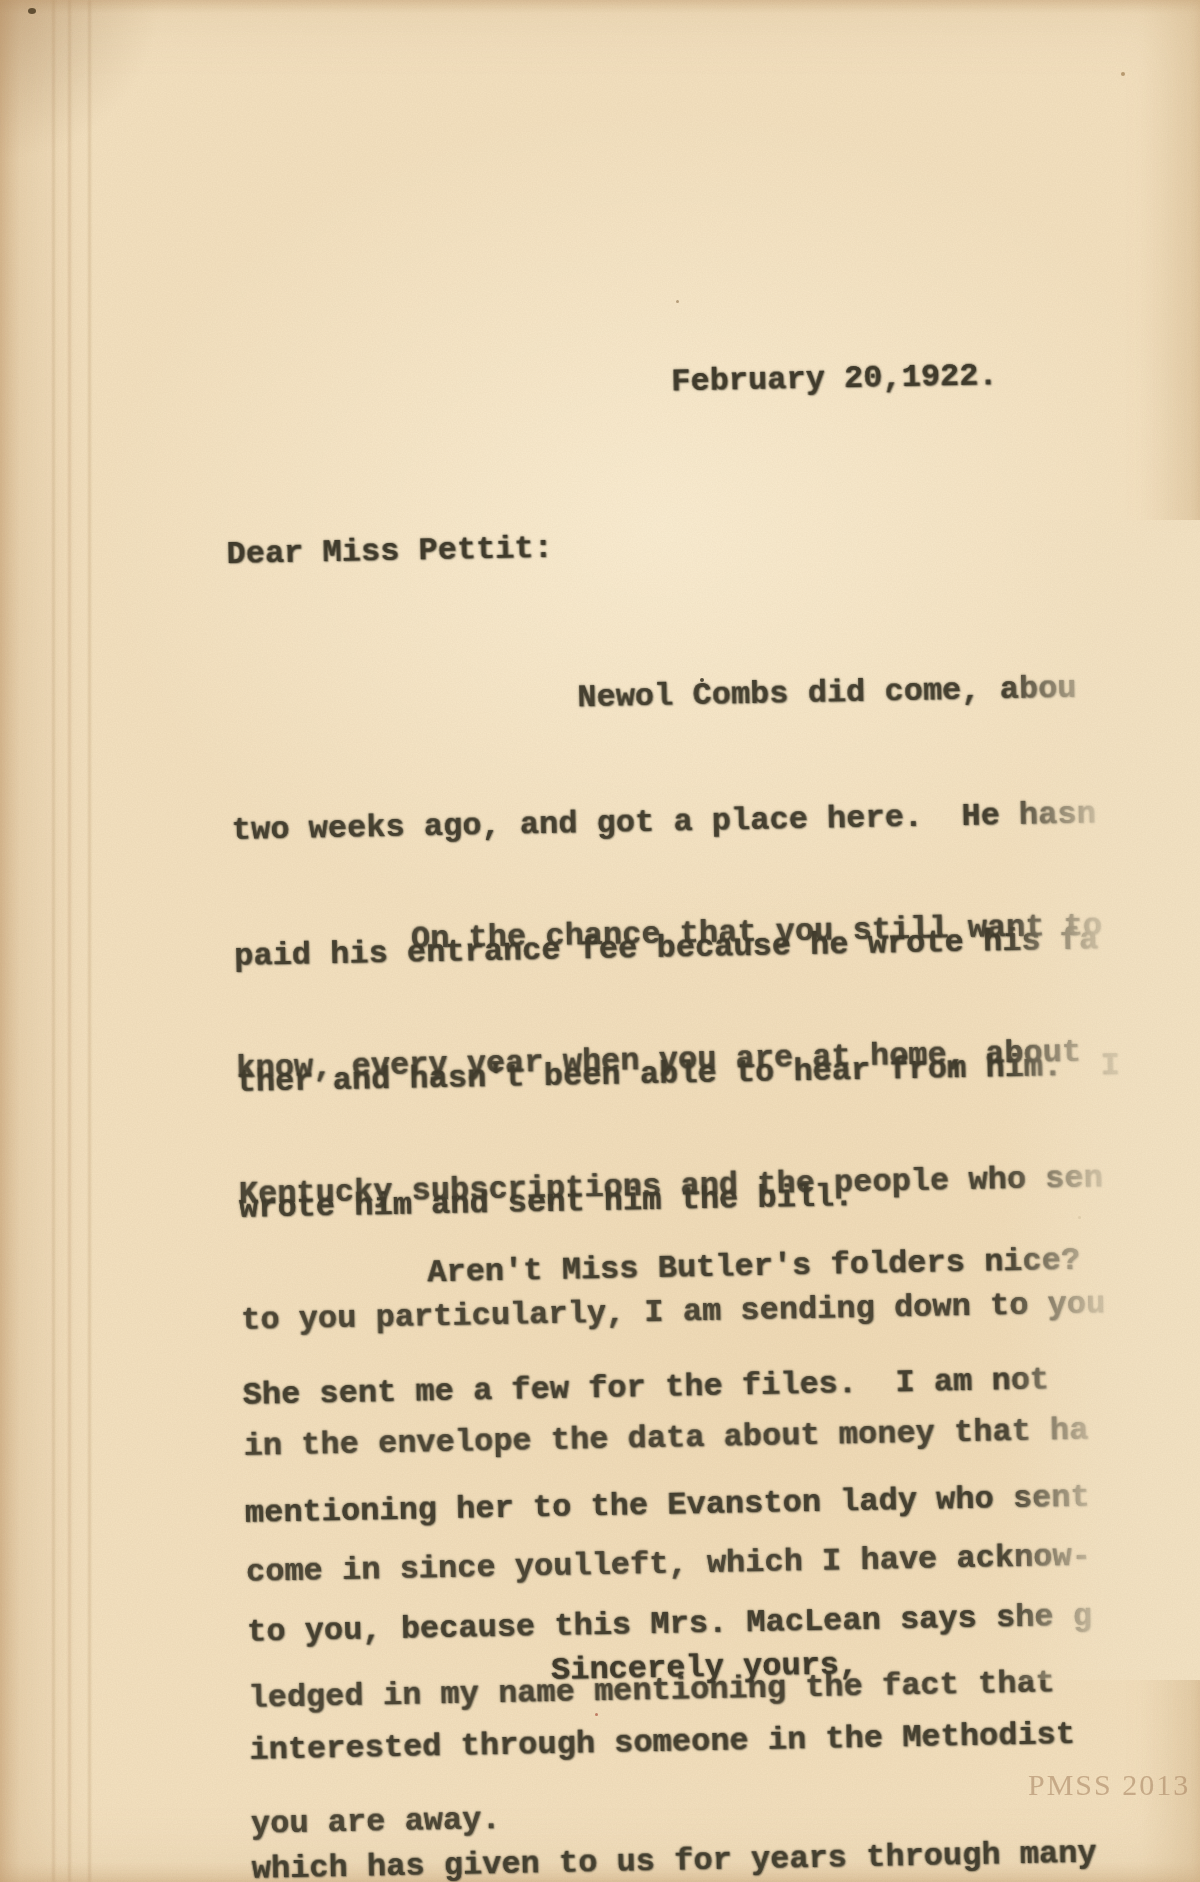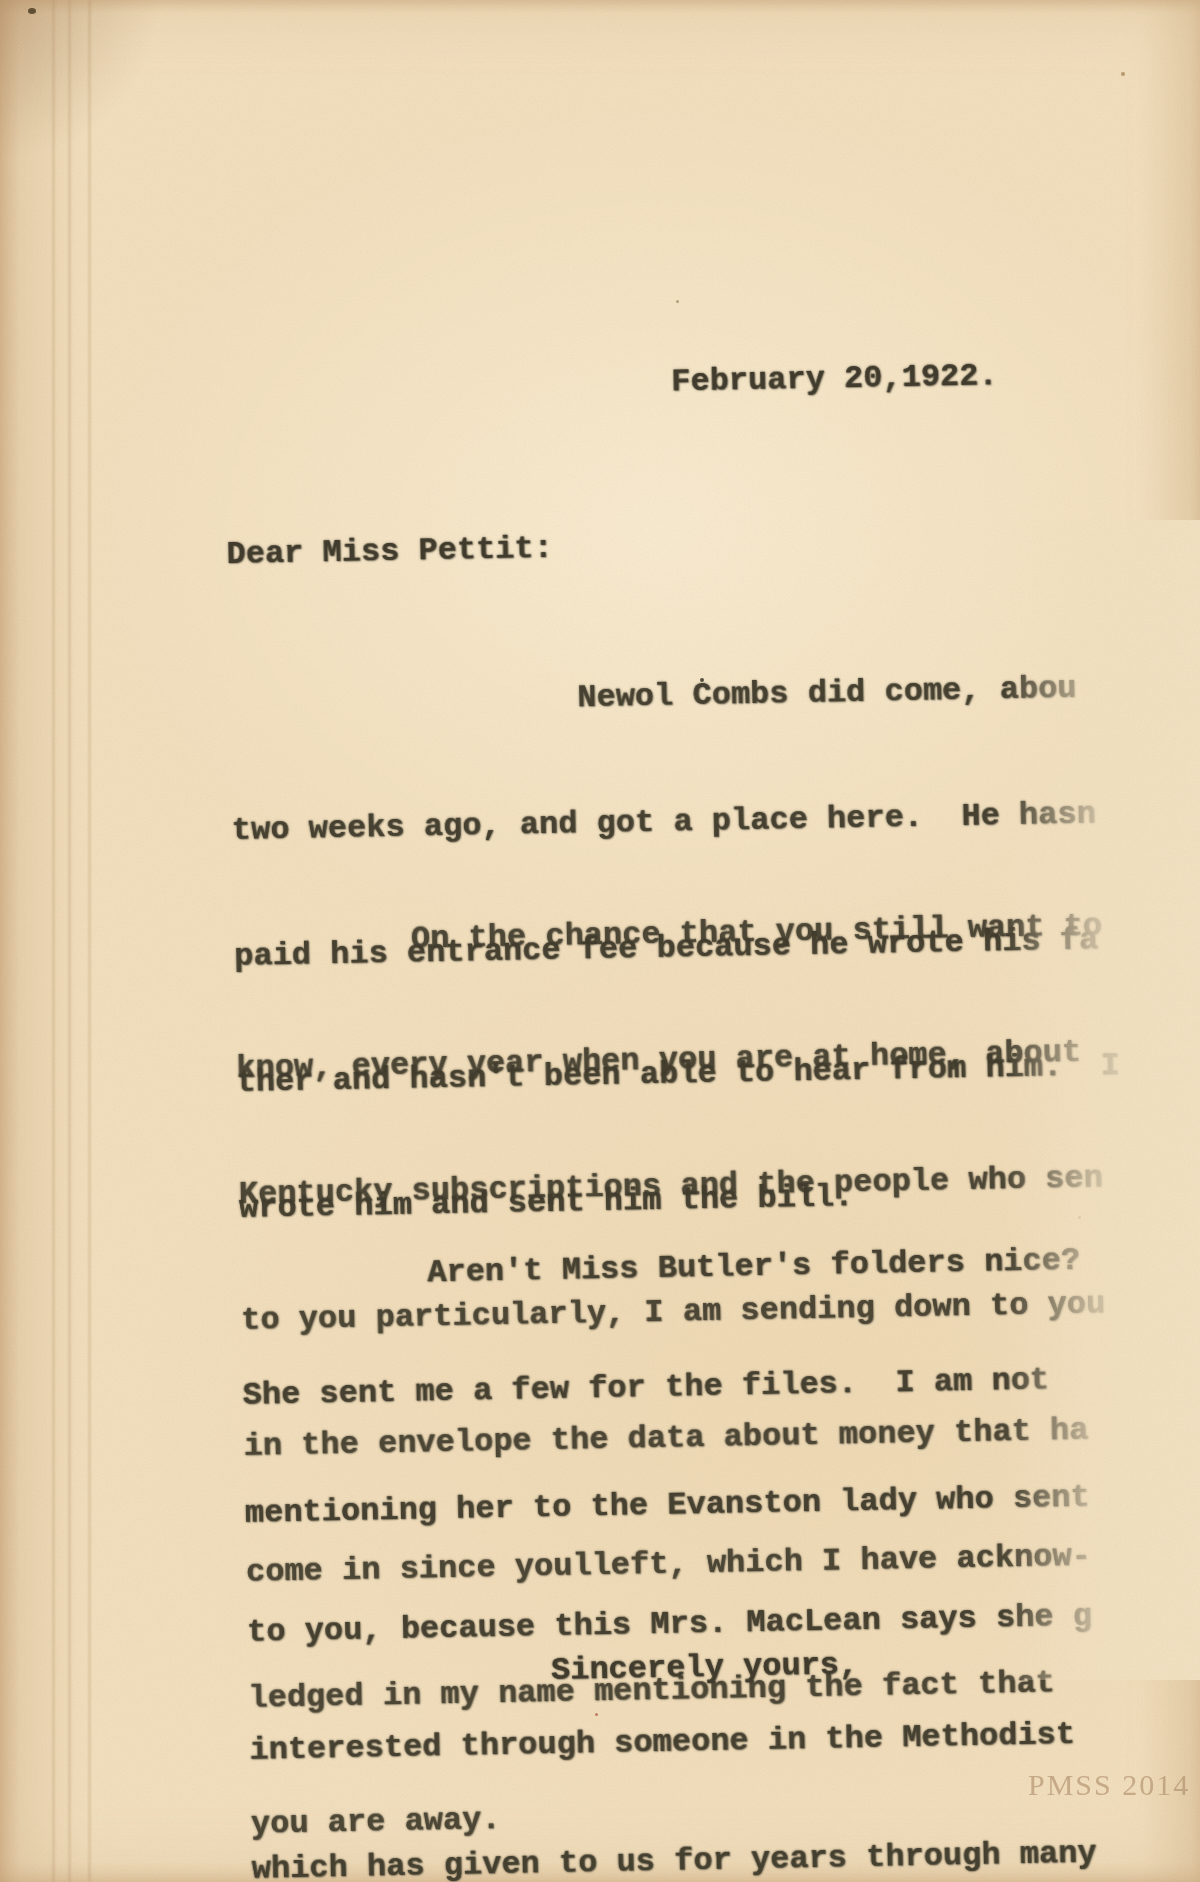--- a/index.html
+++ b/index.html
@@ -151,21 +151,21 @@
       
       
     </div>
 
     <div class="typeline closing">Sincerely yours,</div>
 
   </div>
 
   <div class="fade-overlay"></div>
 
-  <div class="watermark">PMSS 2014</div>
+  <div class="watermark">PMSS 2013</div>
 
   <svg class="grain" width="1200" height="1882">
     <filter id="grainFilter" x="0" y="0" width="100%" height="100%">
       <feTurbulence type="fractalNoise" baseFrequency="0.8" numOctaves="2" seed="7" stitchTiles="stitch"></feTurbulence>
       <feColorMatrix type="matrix" values="0 0 0 0 0.47  0 0 0 0 0.38  0 0 0 0 0.25  0 0 0 0.22 0"></feColorMatrix>
     </filter>
     <rect width="1200" height="1882" filter="url(#grainFilter)"></rect>
   </svg>
 
 </div>

